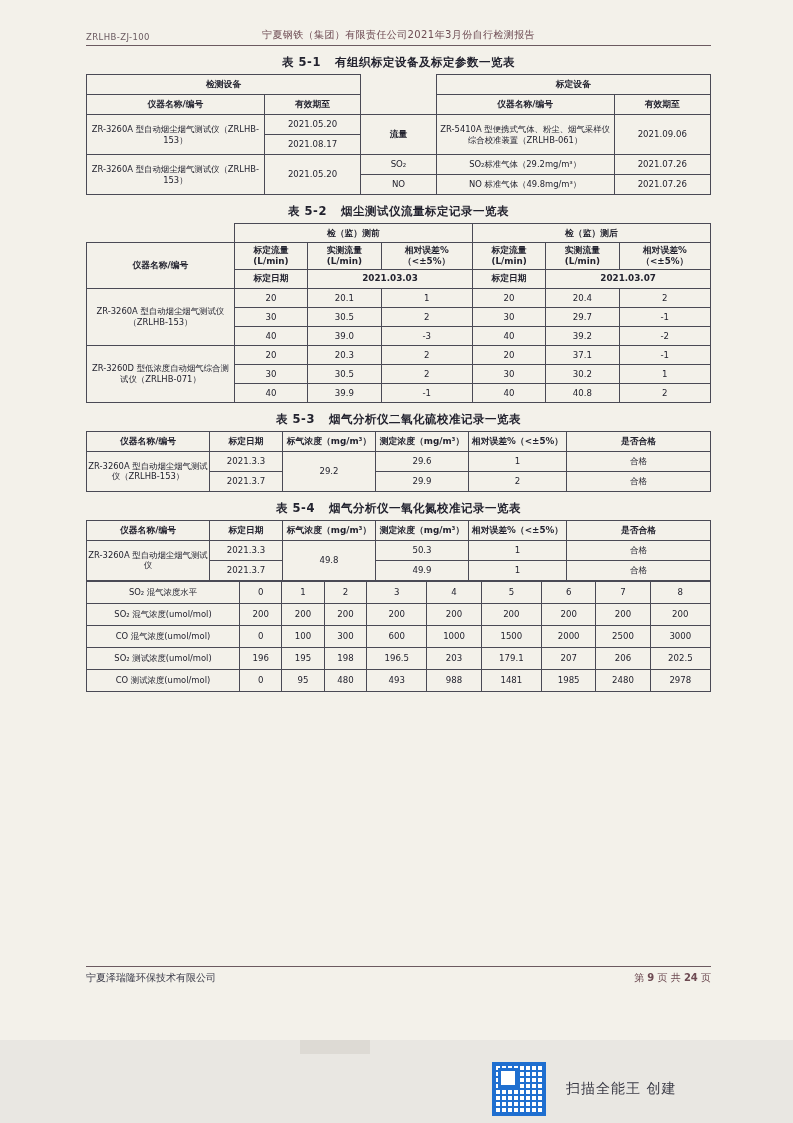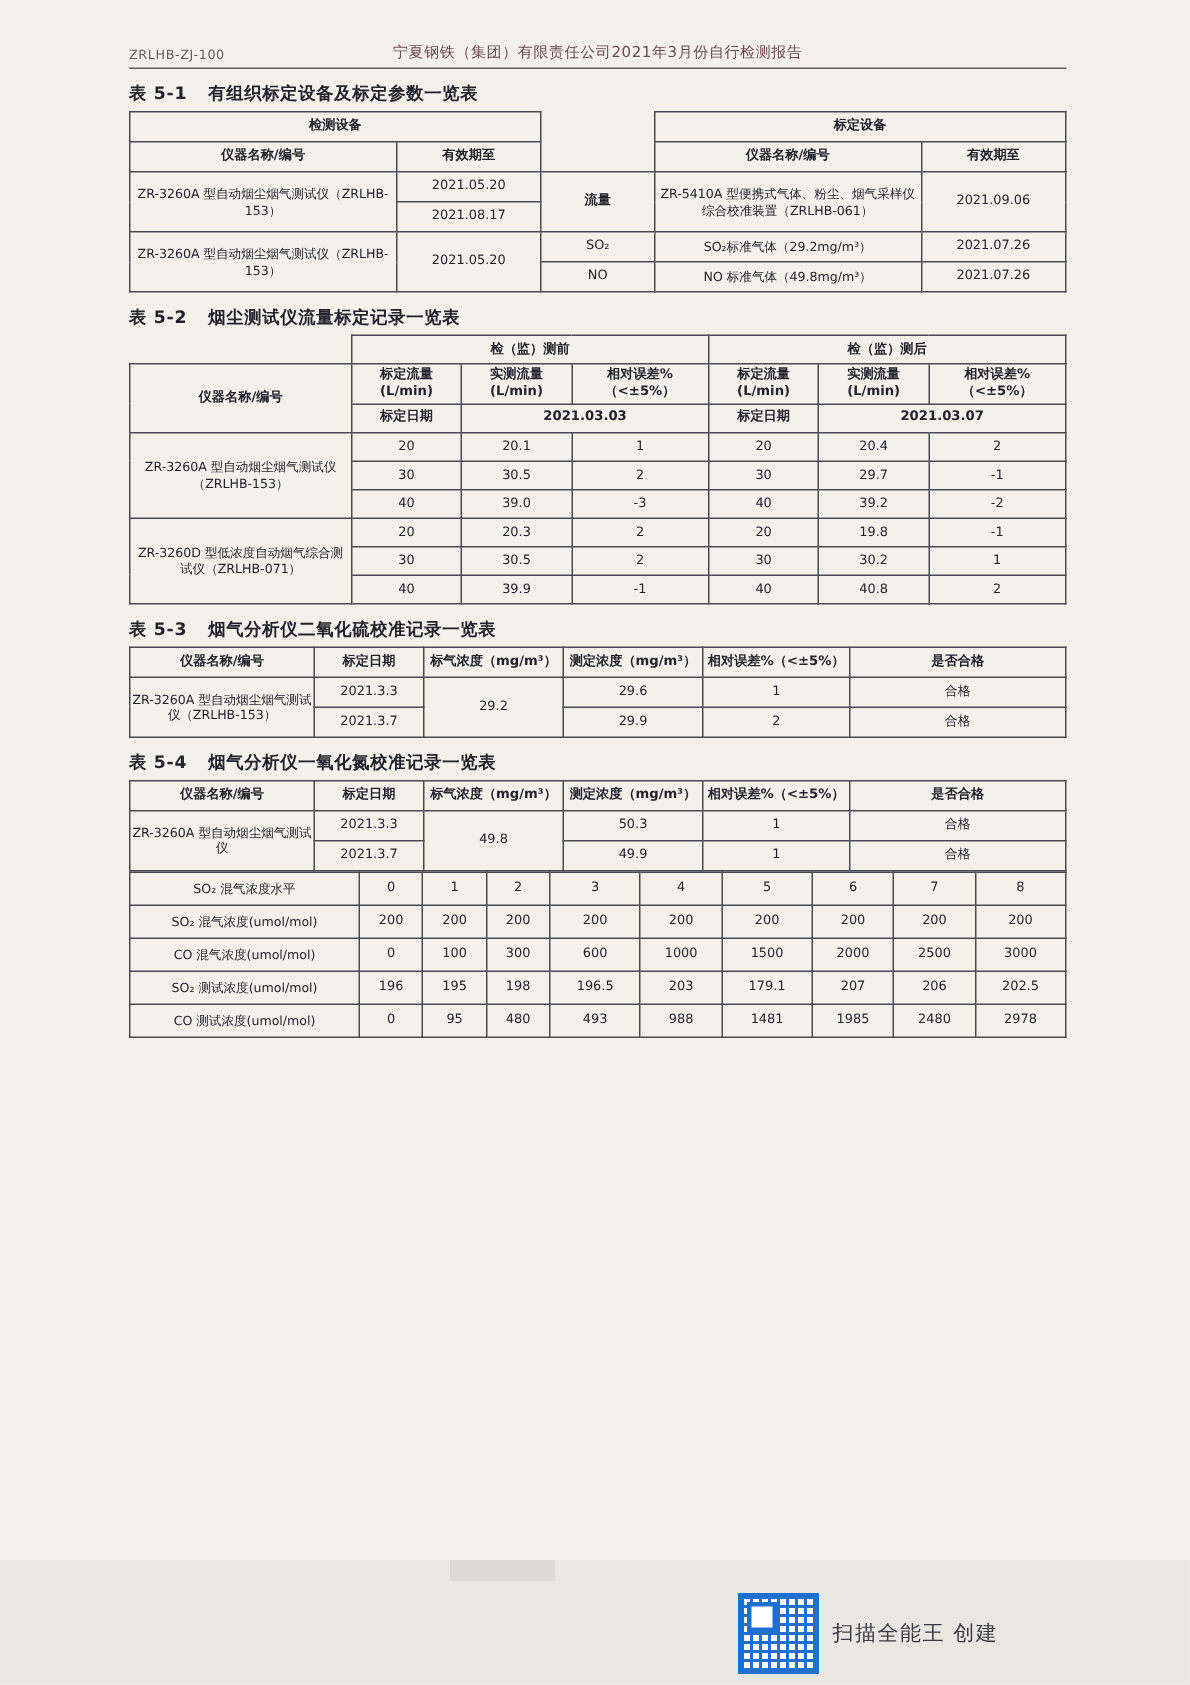--- a/index.html
+++ b/index.html
@@ -27,20 +27,21 @@
     align-items:flex-end;
     font-size:9.5px;
     color:#5a4a55;
     border-bottom:1px solid #6b5a60;
     padding-bottom:3px;
     letter-spacing:0.4px;
   }
   .hdr-left{width:92px;color:#6a5a60;font-size:8.5px;}
   .hdr-center{flex:1;text-align:center;font-size:10px;color:#6d4a52;}
   .tbl-title{
+    text-align:center;
     font-size:11.5px;
     font-weight:bold;
     margin:9px 0 4px 0;
     color:#22222e;
     letter-spacing:0.5px;
   }
   .tbl-title .num{margin-right:14px;}
   table{
     border-collapse:collapse;
     width:100%;
@@ -75,21 +76,21 @@
     border-top:1px solid #6b5a60;
     padding-top:4px;
   }
   .footer .right{color:#6d4a52;}
   .footer .right b{font-weight:bold;}
   .watermark{
     position:absolute;
     left:492px;top:1062px;
     display:flex;
     align-items:center;
-    gap:9px;
+    gap:20px;
   }
   .qr{
     width:50px;height:50px;
     background:
       linear-gradient(90deg,#1f6fd0 2px,transparent 2px),
       linear-gradient(#1f6fd0 2px,transparent 2px);
     background-size:6px 6px;
     background-color:#fff;
     border:2px solid #1f6fd0;
     position:relative;
@@ -218,21 +219,21 @@
         <td>39.2</td>
         <td>-2</td>
       </tr>
 
       <tr>
         <td class="nm" rowspan="3">ZR-3260D 型低浓度自动烟气综合测试仪（ZRLHB-071）</td>
         <td>20</td>
         <td>20.3</td>
         <td>2</td>
         <td>20</td>
-        <td>19.8</td>
+        <td>37.1</td>
         <td>-1</td>
       </tr>
       <tr>
         <td>30</td>
         <td>30.5</td>
         <td>2</td>
         <td>30</td>
         <td>30.2</td>
         <td>1</td>
       </tr>
@@ -367,20 +368,30 @@
         <td>1481</td>
         <td>1985</td>
         <td>2480</td>
         <td>2978</td>
       </tr>
     </tbody>
       </table>
 
   </div>
 
+  <div class="footer">
+    <div>宁夏泽瑞隆环保技术有限公司</div>
+    <div class="right">
+      <span>第</span>
+      <b>9</b>
+      <span>页 共</span>
+      <b>24</b>
+      <span>页</span>
+    </div>
+  </div>
 
   <div class="stamp"></div>
 </div>
 
 <div class="watermark">
   <div class="qr"></div>
   <div class="wm-text">扫描全能王 创建</div>
 </div>
 
 </body></html>

